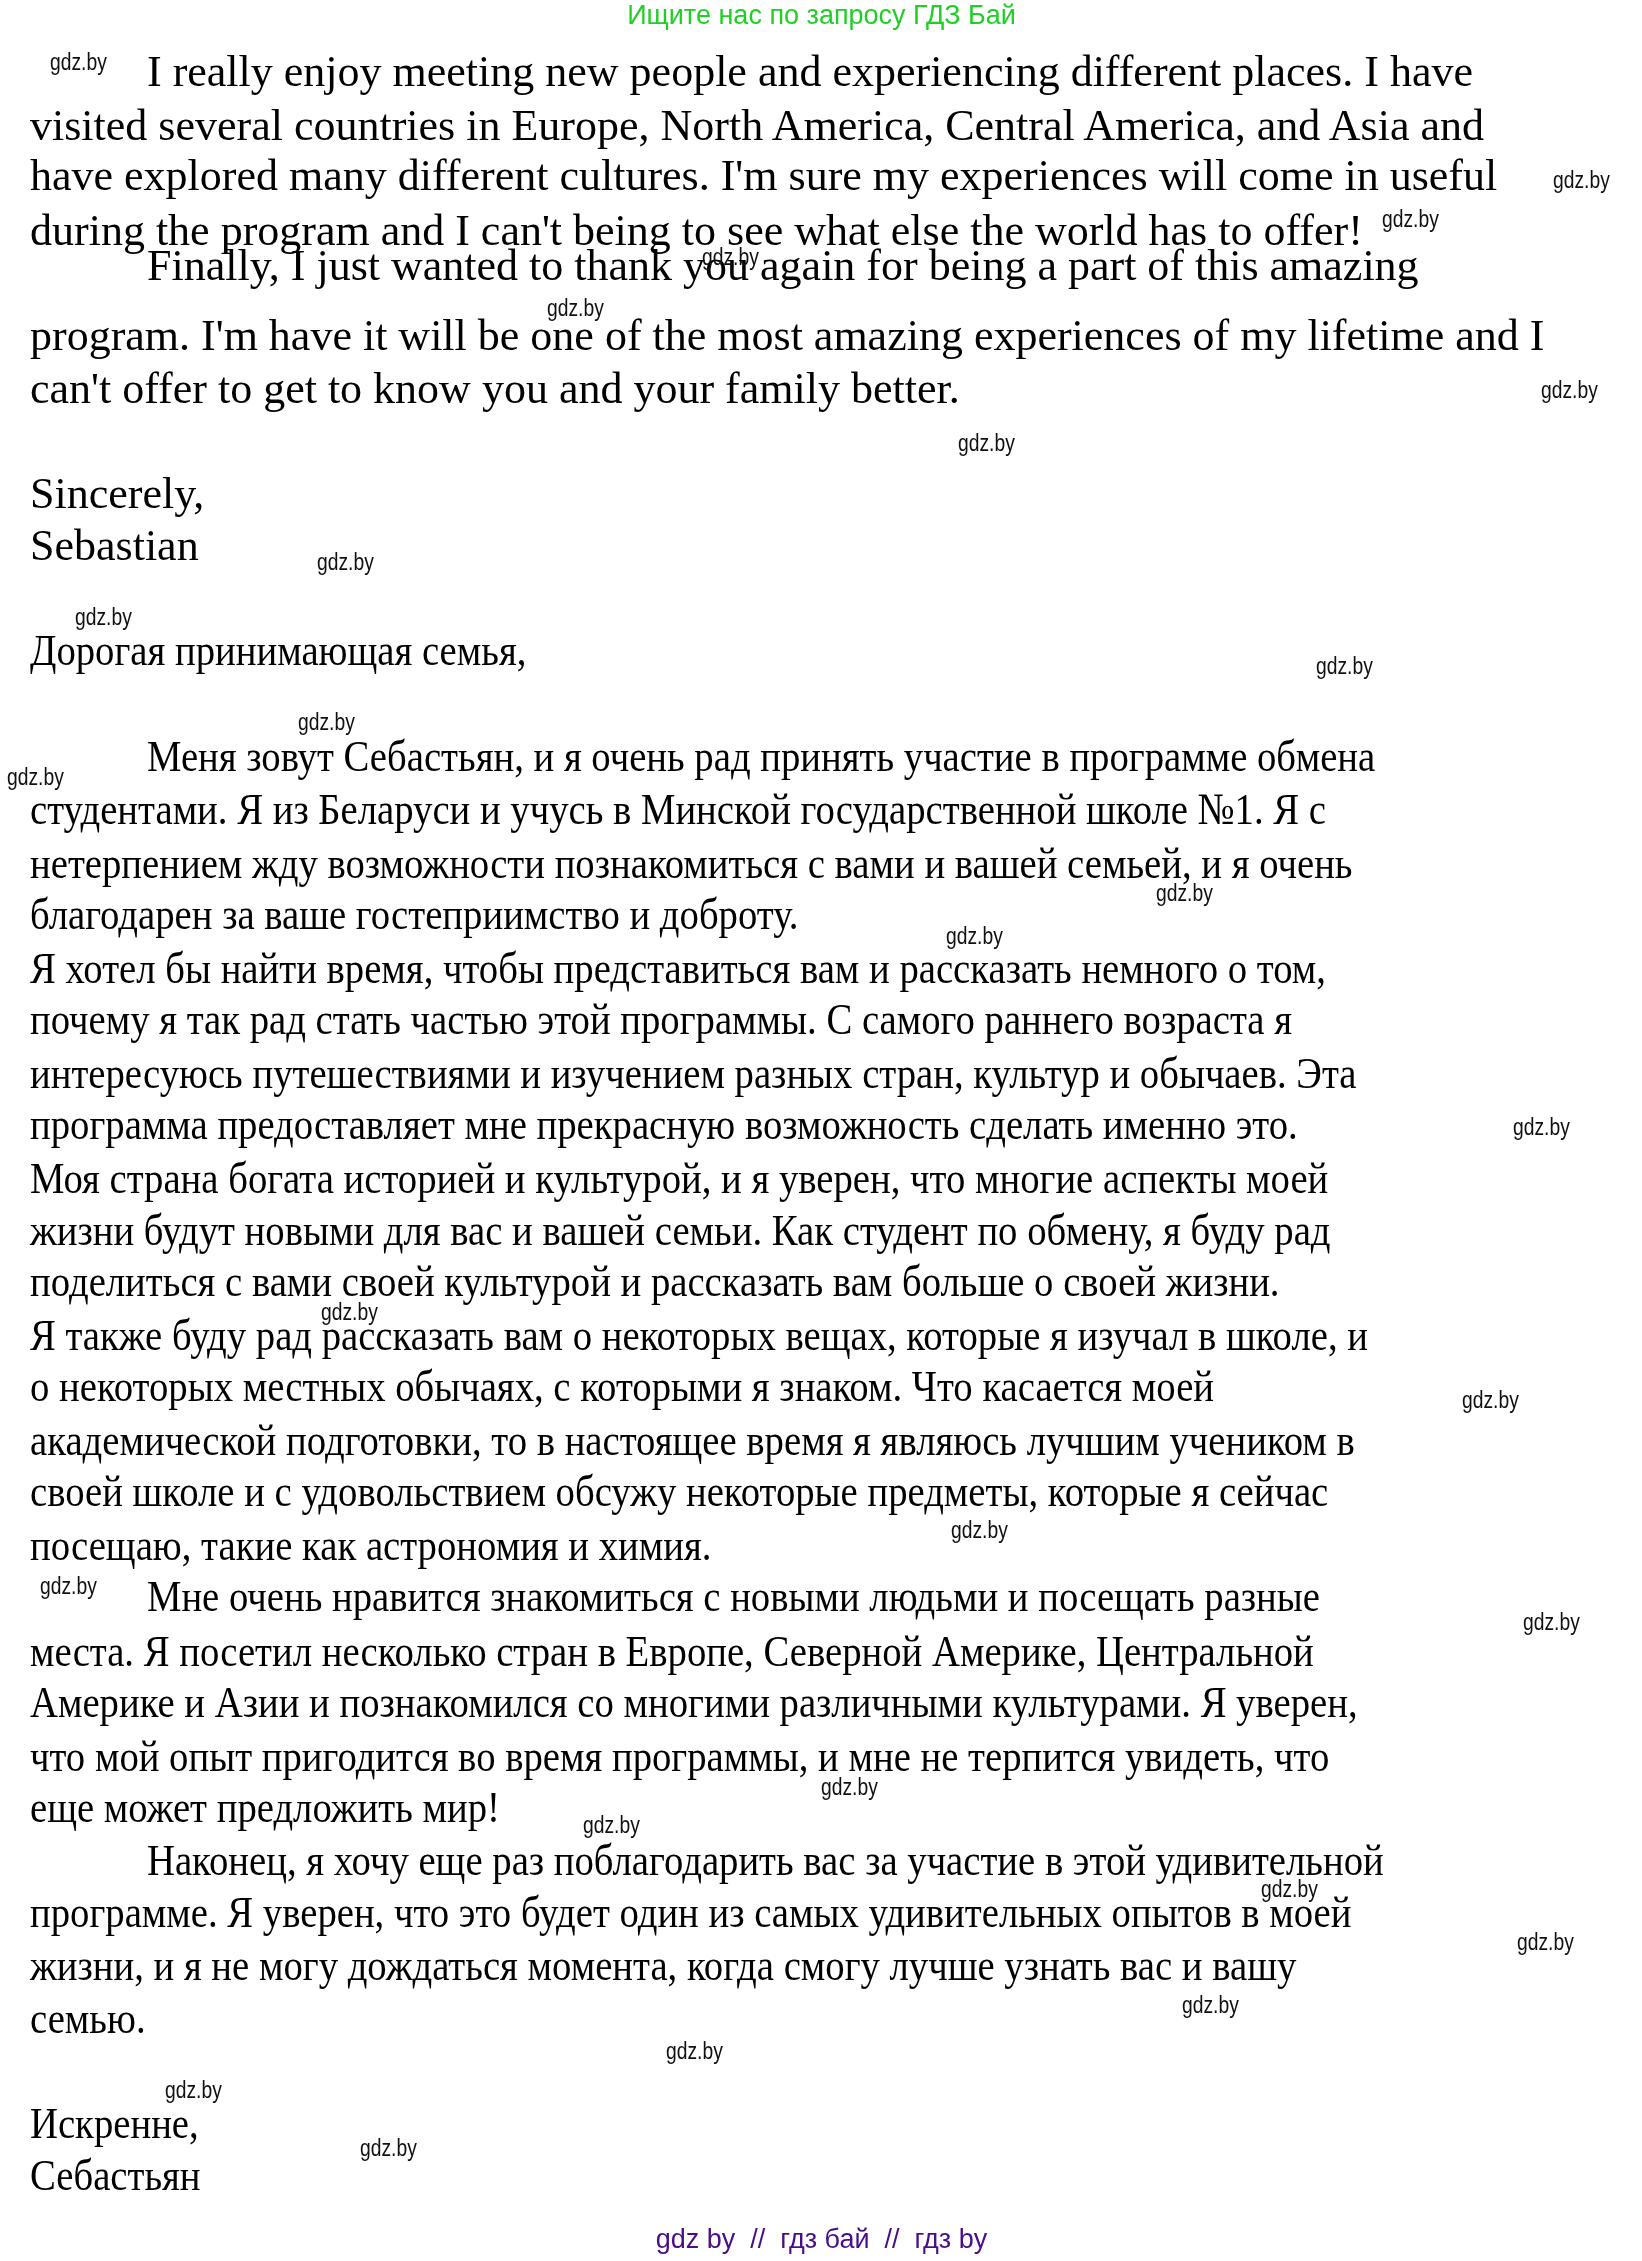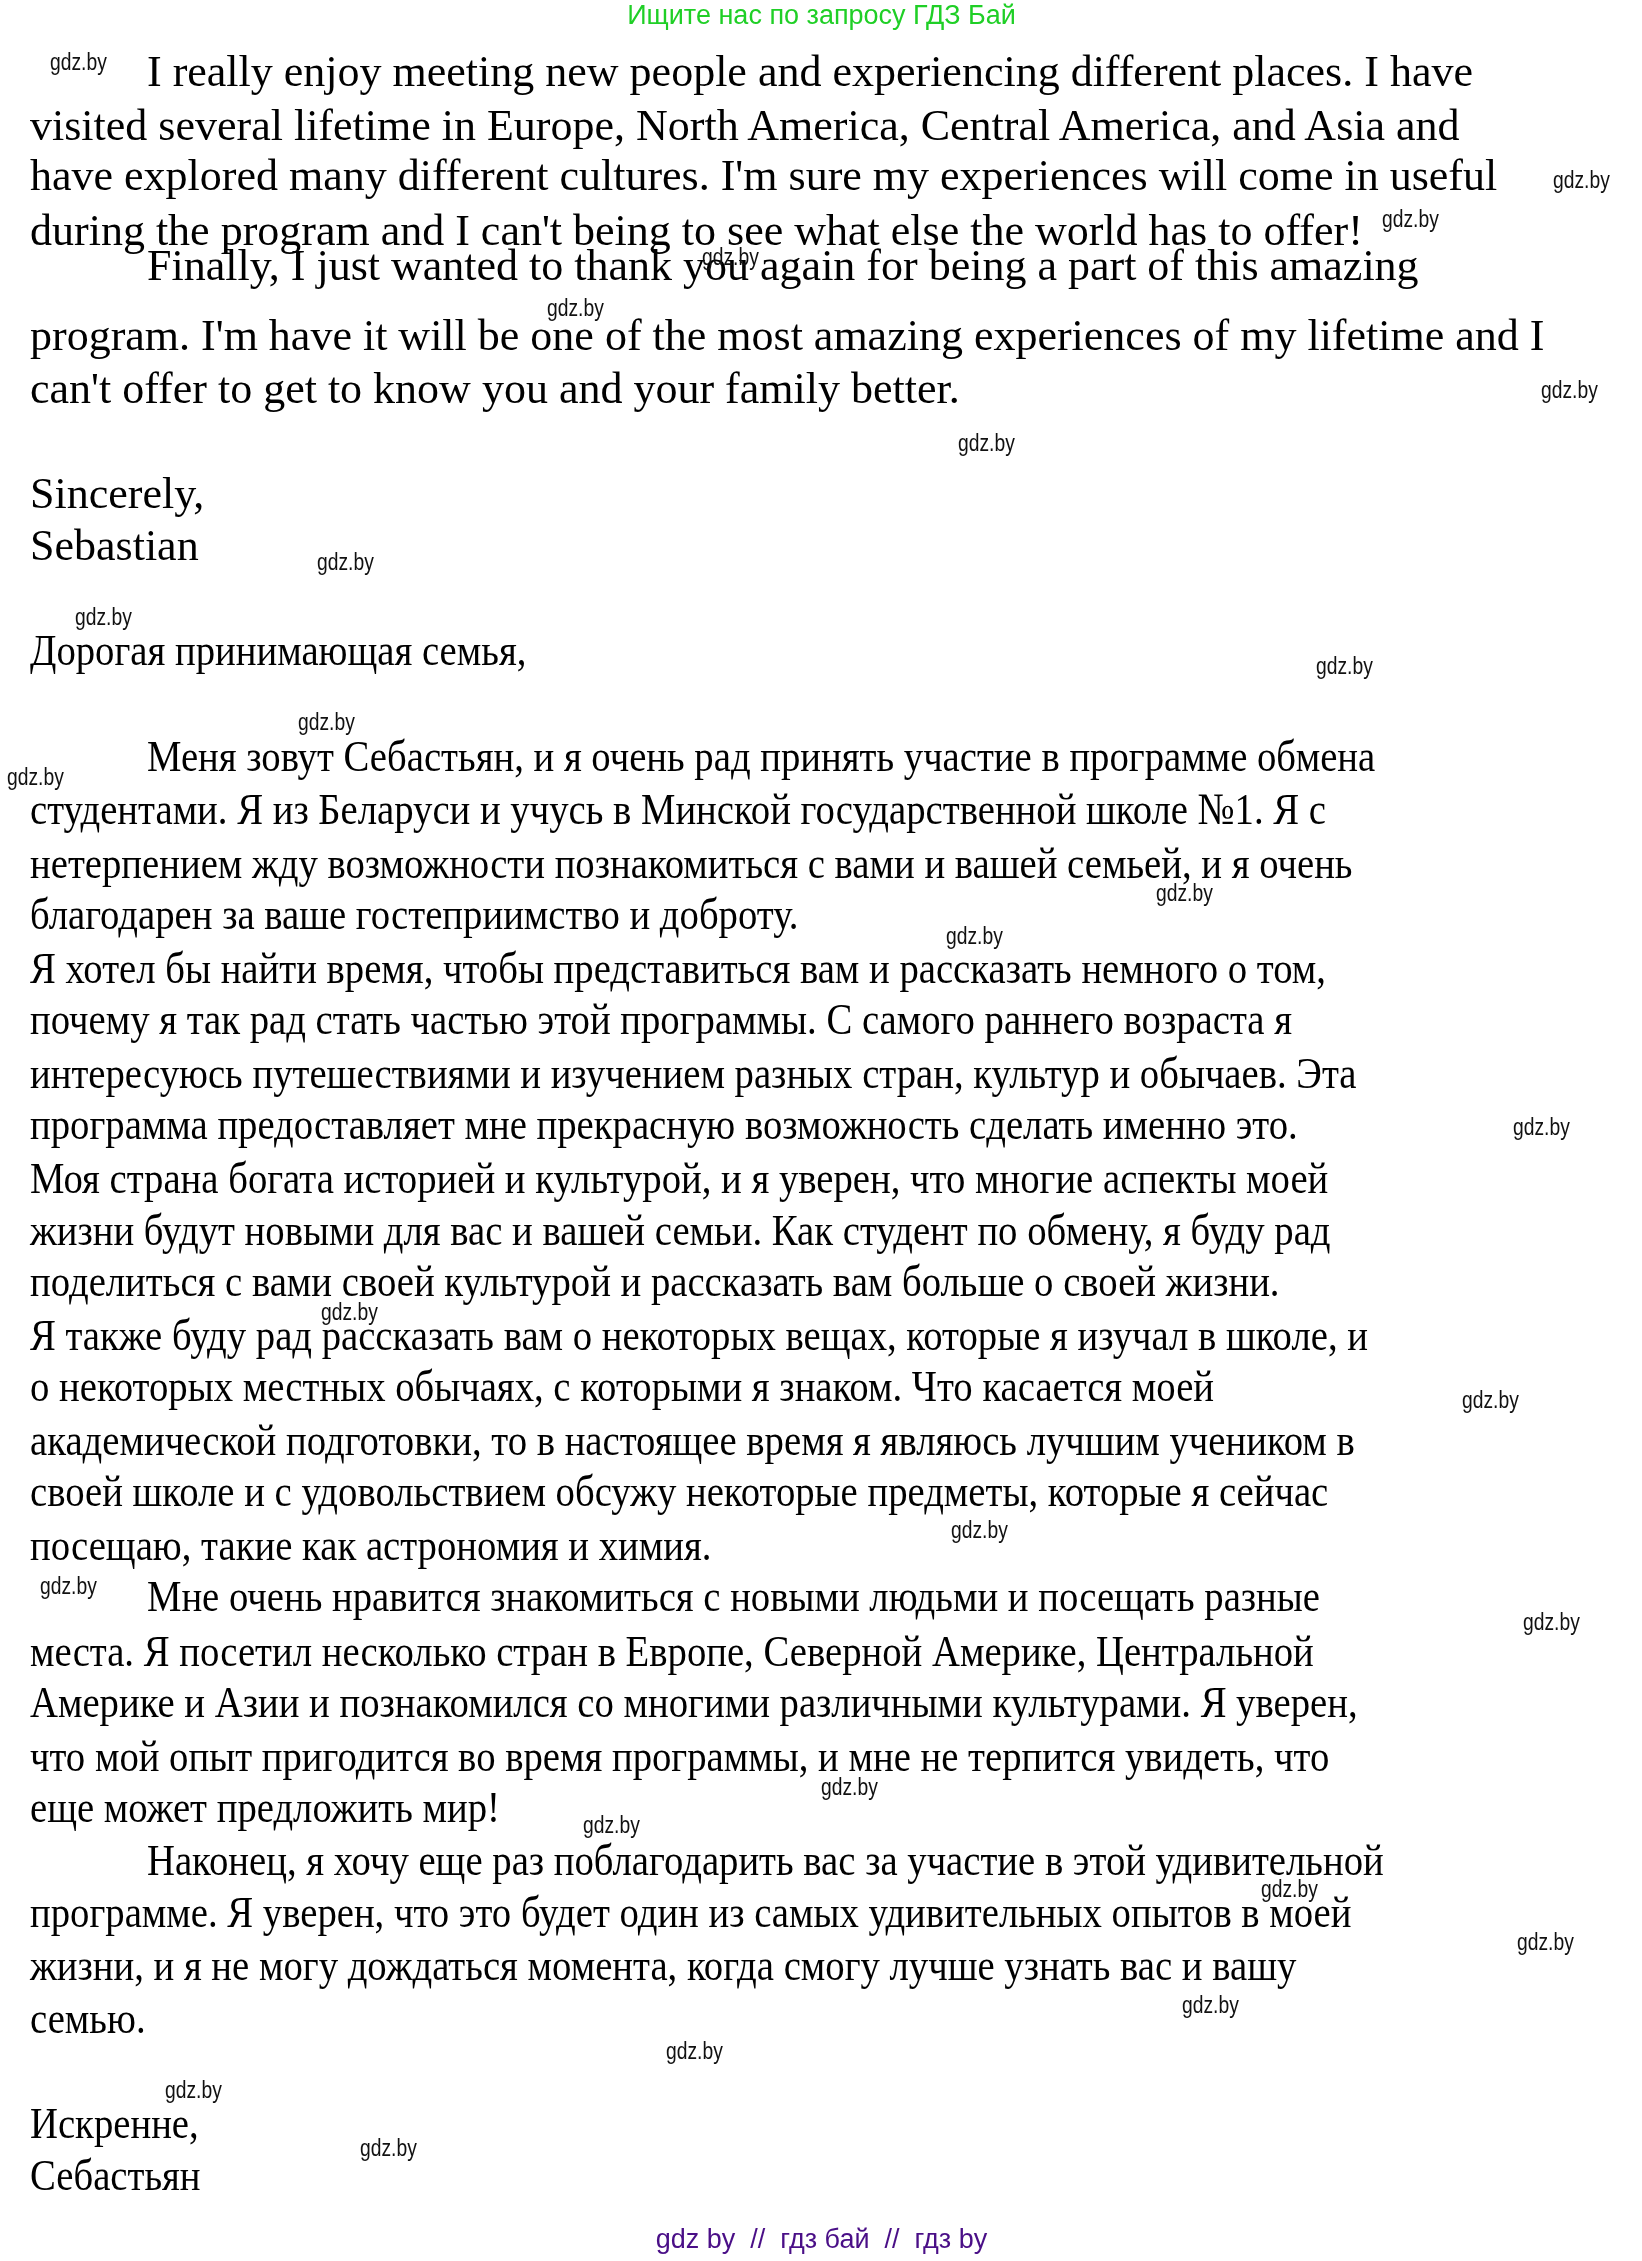--- a/index.html
+++ b/index.html
@@ -10,21 +10,21 @@
   .ind{left:147px;}
   .wm{position:absolute;font-family:"Liberation Sans",sans-serif;font-size:23.5px;color:#111;white-space:nowrap;transform:scaleX(0.82);transform-origin:0 0;line-height:25px;}
   .ftr{position:absolute;left:0;width:1643px;top:2224px;text-align:center;font-family:"Liberation Sans",sans-serif;font-size:27px;color:#4a0f87;line-height:31px;white-space:pre;}
 </style>
 </head>
 <body>
 
 <div class="hdr">Ищите нас по запросу ГДЗ Бай</div>
 
 <div class="ln ind" style="top:45px">I really enjoy meeting new people and experiencing different places. I have</div>
-<div class="ln" style="top:99px">visited several lifetime in Europe, North America, Central America, and Asia and</div>
+<div class="ln" style="top:99px">visited several countries in Europe, North America, Central America, and Asia and</div>
 <div class="ln" style="top:149px">have explored many different cultures. I'm sure my experiences will come in useful</div>
 <div class="ln" style="top:204px">during the program and I can't being to see what else the world has to offer!</div>
 <div class="ln ind" style="top:239px">Finally, I just wanted to thank you again for being a part of this amazing</div>
 <div class="ln" style="top:309px">program. I'm have it will be one of the most amazing experiences of my lifetime and I</div>
 <div class="ln" style="top:362px">can't offer to get to know you and your family better.</div>
 <div class="ln" style="top:467px">Sincerely,</div>
 <div class="ln" style="top:519px">Sebastian</div>
 
 <div class="ln ru" style="top:624px">Дорогая принимающая семья,</div>
 <div class="ln ru ind" style="top:730px">Меня зовут Себастьян, и я очень рад принять участие в программе обмена</div>

